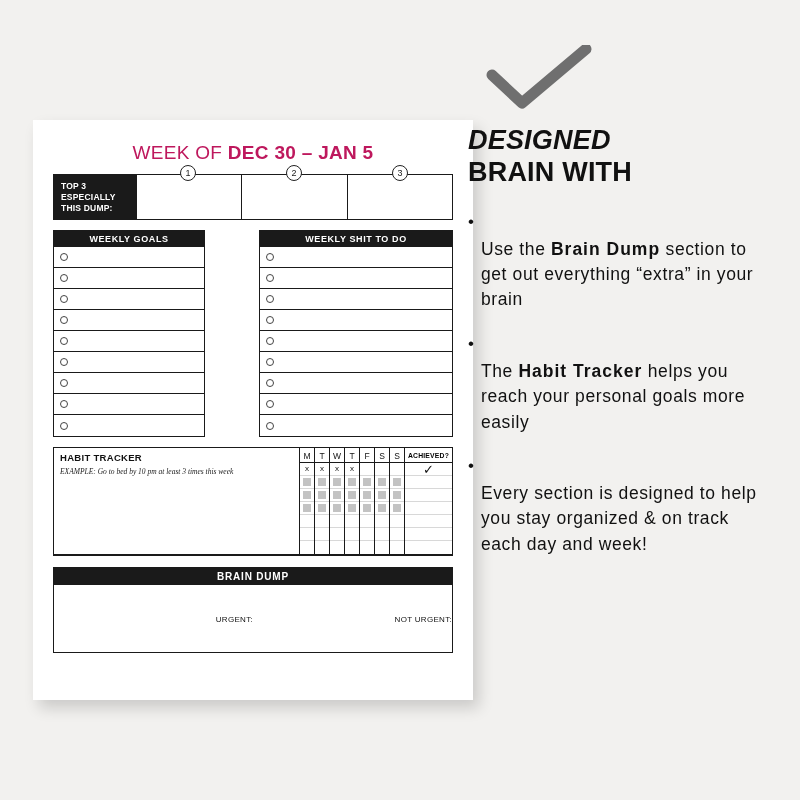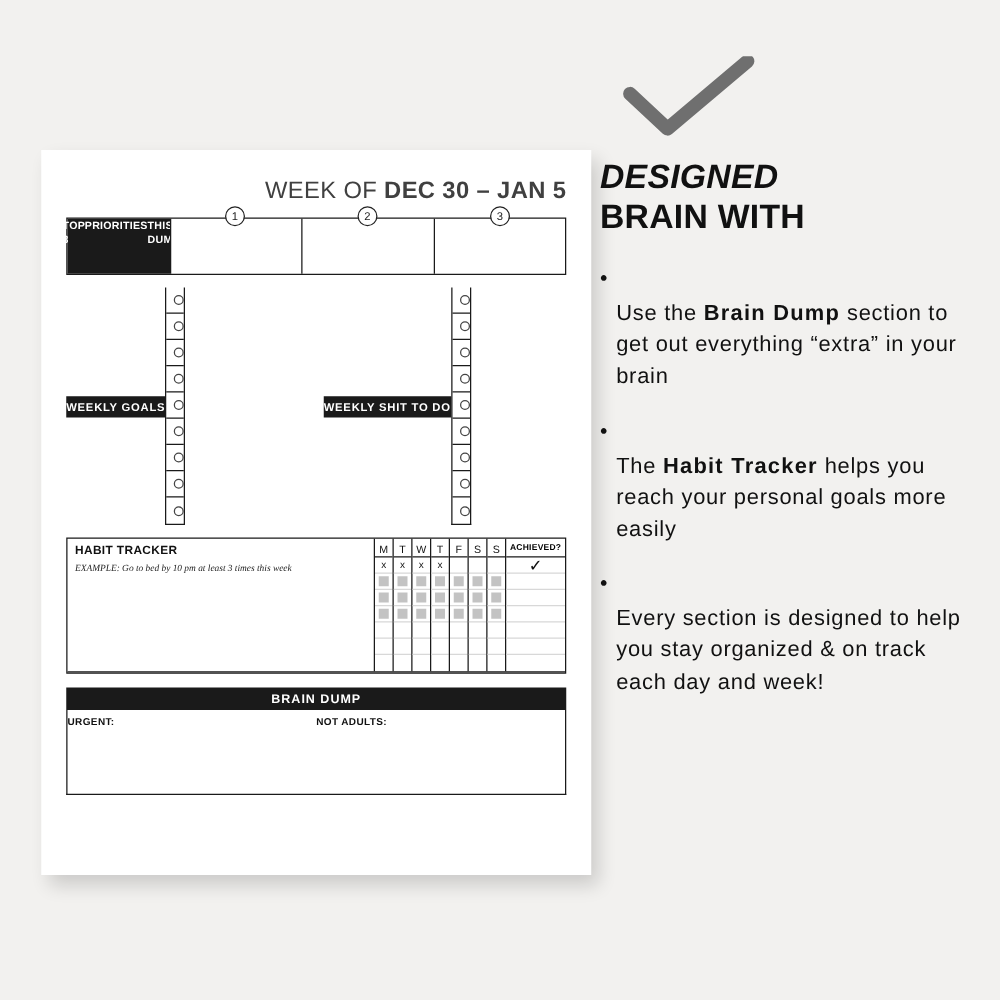--- a/index.html
+++ b/index.html
@@ -16,24 +16,24 @@
   #planner-sheet {
     position: absolute;
     left: 33px; top: 120px;
     width: 440px; height: 580px;
     background: #ffffff;
     box-shadow: 6px 8px 14px rgba(0,0,0,0.16);
     padding: 22px 20px 14px 20px;
   }
 
   .sheet-title {
-    text-align: right;
+    text-align: center;
     font-size: 19px;
     letter-spacing: 0.3px;
-    color: #404040;
+    color: #be185d;
     margin: 0 0 6px 0;
     white-space: nowrap;
   }
   .sheet-title .light { font-weight: 400; }
   .sheet-title .bold { font-weight: 700; }
 
   
   .priorities-wrap {
     position: relative;
     margin-top: 10px;
@@ -61,38 +61,38 @@
     height: 46px;
   }
   .prio-label {
     width: 82px;
     background: #1a1a1a;
     color: #fff;
     font-size: 8.5px;
     font-weight: 700;
     line-height: 11px;
     display: flex;
-    flex-direction: row;
+    flex-direction: column;
     justify-content: center;
     padding-left: 7px;
     letter-spacing: 0.2px;
   }
   .prio-slot {
     flex: 1;
     border-left: 1px solid #1a1a1a;
   }
   .prio-slot:first-of-type { border-left: none; }
 
   
   .lists-row {
     display: flex;
     gap: 10px;
     margin-top: 10px;
   }
-  .list-col { display: flex; flex-direction: row; align-items: center; }
+  .list-col { display: flex; flex-direction: column; }
   .list-col.goals { width: 152px; }
   .list-col.todo { flex: 1; padding-left: 44px; }
 
   .list-head {
     background: #1a1a1a;
     color: #fff;
     font-size: 9px;
     font-weight: 700;
     letter-spacing: 0.6px;
     text-align: center;
@@ -205,30 +205,31 @@
     border-top: none;
     height: 68px;
     display: flex;
   }
   .brain-half {
     flex: 1;
     padding-top: 5px;
   }
   .brain-sub {
     font-size: 8px;
-    font-weight: 700;
+    font-weight: 400;
     letter-spacing: 0.3px;
     color: #111;
-    text-align: left;
+    text-align: right;
+    margin-top: 25px;
   }
 
   
   #copy-panel {
     position: absolute;
-    left: 480px; top: 45px;
+    left: 468px; top: 45px;
     width: 290px;
   }
   #check-icon { margin-left: 18px; margin-bottom: 6px; }
   .headline {
     font-size: 27px;
     font-weight: 700;
     line-height: 1.18;
     color: #111;
     letter-spacing: 0.2px;
     margin: 0;
@@ -265,21 +266,21 @@
 
   <div class="priorities-wrap">
     <div class="prio-nums">
       <div class="prio-num">1</div>
       <div class="prio-num">2</div>
       <div class="prio-num">3</div>
     </div>
     <div class="prio-box">
       <div class="prio-label">
         <span>TOP 3</span>
-        <span>PRIORITIES</span>
+        <span>ESPECIALLY</span>
         <span>THIS DUMP:</span>
       </div>
       <div class="prio-slot"></div>
       <div class="prio-slot"></div>
       <div class="prio-slot"></div>
     </div>
   </div>
 
   <div class="lists-row">
 
@@ -496,21 +497,21 @@
     </div>
   </div>
 
   <div class="brain-wrap">
     <div class="brain-head">BRAIN DUMP</div>
     <div class="brain-body">
       <div class="brain-half">
         <div class="brain-sub">URGENT:</div>
       </div>
       <div class="brain-half">
-        <div class="brain-sub">NOT ADULTS:</div>
+        <div class="brain-sub">NOT URGENT:</div>
       </div>
     </div>
   </div>
 
 </div>
 
 <div id="copy-panel">
 
   <div id="check-icon">
     <svg width="110" height="70" viewBox="0 0 110 70" aria-hidden="true">

